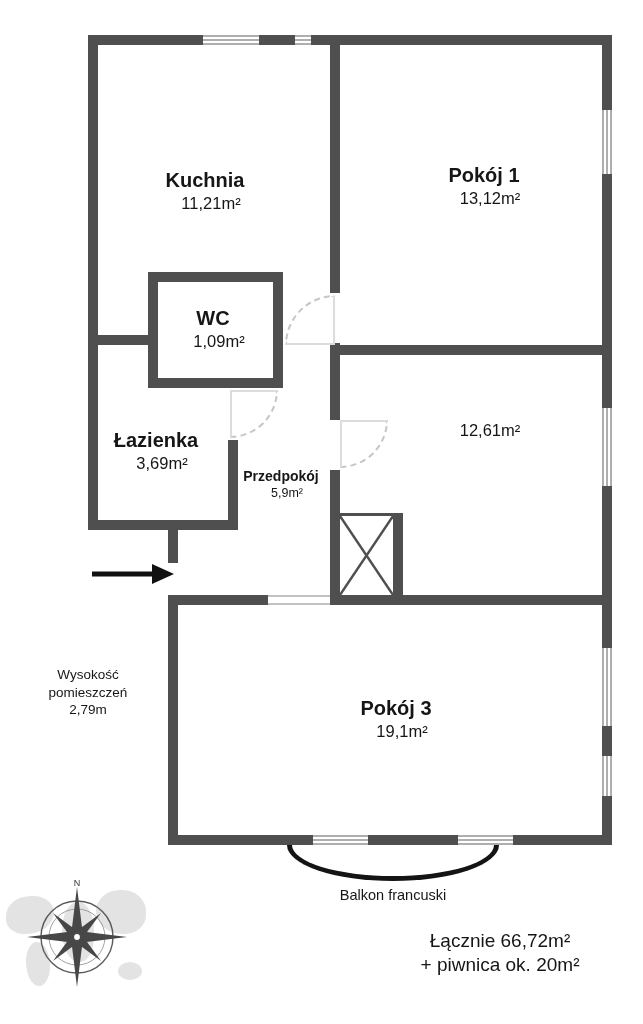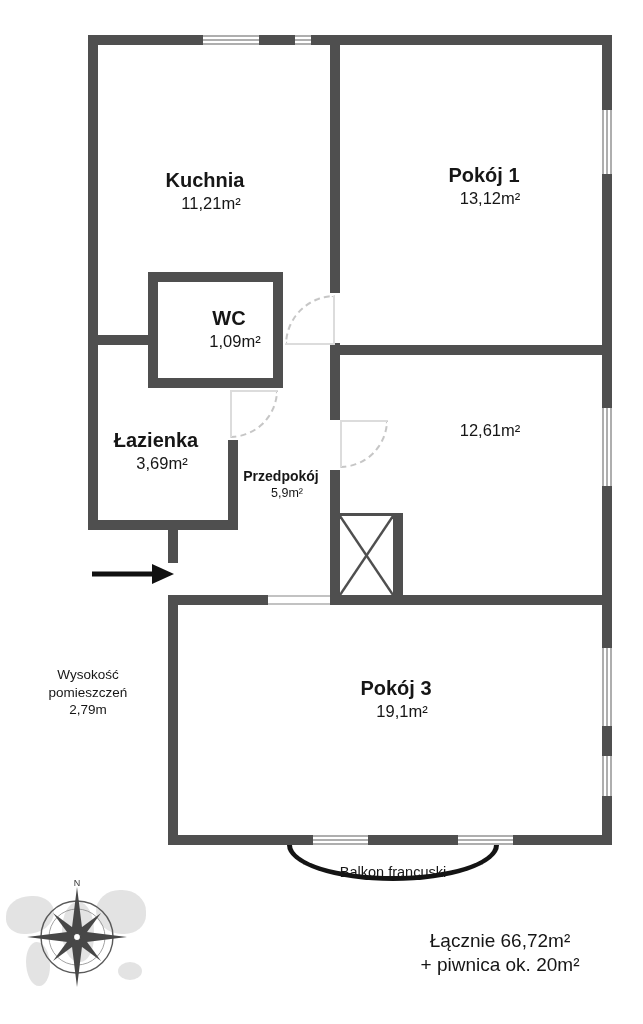--- a/index.html
+++ b/index.html
@@ -27,21 +27,21 @@
       border-top:2px solid #dcdcdc;border-left:2px solid #dcdcdc;
       border-bottom-right-radius:100% 100%;}
   .room-label{position:absolute;text-align:center;}
   .room-name{font-weight:bold;font-size:20px;line-height:24px;}
   .room-area{font-size:16.5px;line-height:22px;margin-left:12px;}
   .small .room-name{font-size:14px;line-height:17px;font-weight:600;}
   .small .room-area{font-size:12.5px;line-height:16px;}
   .balcony{position:absolute;left:287px;top:845px;width:212px;height:36px;box-sizing:border-box;
       border:5px solid #141414;border-top:none;
       border-bottom-left-radius:106px 36px;border-bottom-right-radius:106px 36px;}
-  .balcony-label{position:absolute;left:318px;top:864px;width:150px;text-align:center;
+  .balcony-label{position:absolute;left:318px;top:887px;width:150px;text-align:center;
       font-size:14.5px;line-height:17px;}
   .note{position:absolute;text-align:center;font-size:13.5px;line-height:17.5px;}
   .totals{position:absolute;left:385px;top:929px;width:230px;text-align:center;
       font-size:19px;line-height:24px;}
   .map-blob{position:absolute;background:#d9d9d9;opacity:.75;}
 </style>
 </head>
 <body>
 
 <div class="plan">
@@ -102,36 +102,36 @@
   <div class="balcony-label">Balkon francuski</div>
 
   <div class="room-label" style="left:125px;top:168px;width:160px;">
     <div class="room-name">Kuchnia</div>
     <div class="room-area">11,21m²</div>
   </div>
   <div class="room-label" style="left:404px;top:163px;width:160px;">
     <div class="room-name">Pokój 1</div>
     <div class="room-area">13,12m²</div>
   </div>
-  <div class="room-label" style="left:169px;top:306px;width:120px;">
+  <div class="room-label" style="left:153px;top:306px;width:120px;">
     <div class="room-name">WC</div>
     <div class="room-area">1,09m²</div>
   </div>
   <div class="room-label" style="left:86px;top:428px;width:140px;">
     <div class="room-name">Łazienka</div>
     <div class="room-area">3,69m²</div>
   </div>
   <div class="room-label small" style="left:221px;top:468px;width:120px;">
     <div class="room-name">Przedpokój</div>
     <div class="room-area">5,9m²</div>
   </div>
   <div class="room-label" style="left:404px;top:419px;width:160px;">
     <div class="room-area">12,61m²</div>
   </div>
-  <div class="room-label" style="left:316px;top:676px;width:160px;">
+  <div class="room-label" style="left:316px;top:696px;width:160px;">
     <div class="room-name">Pokój 3</div>
     <div class="room-area">19,1m²</div>
   </div>
 
   <div class="note" style="left:18px;top:666px;width:140px;">
     <div>Wysokość pomieszczeń</div>
     <div>2,79m</div>
   </div>
 
   <div class="totals">

